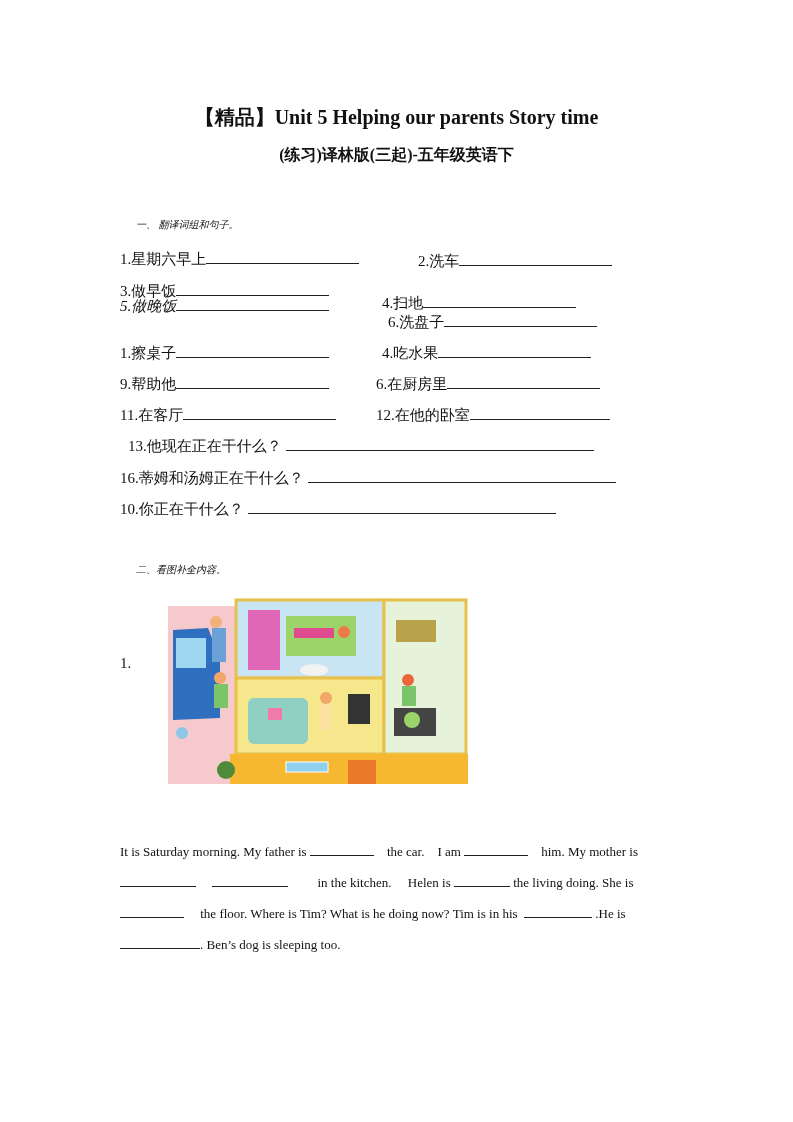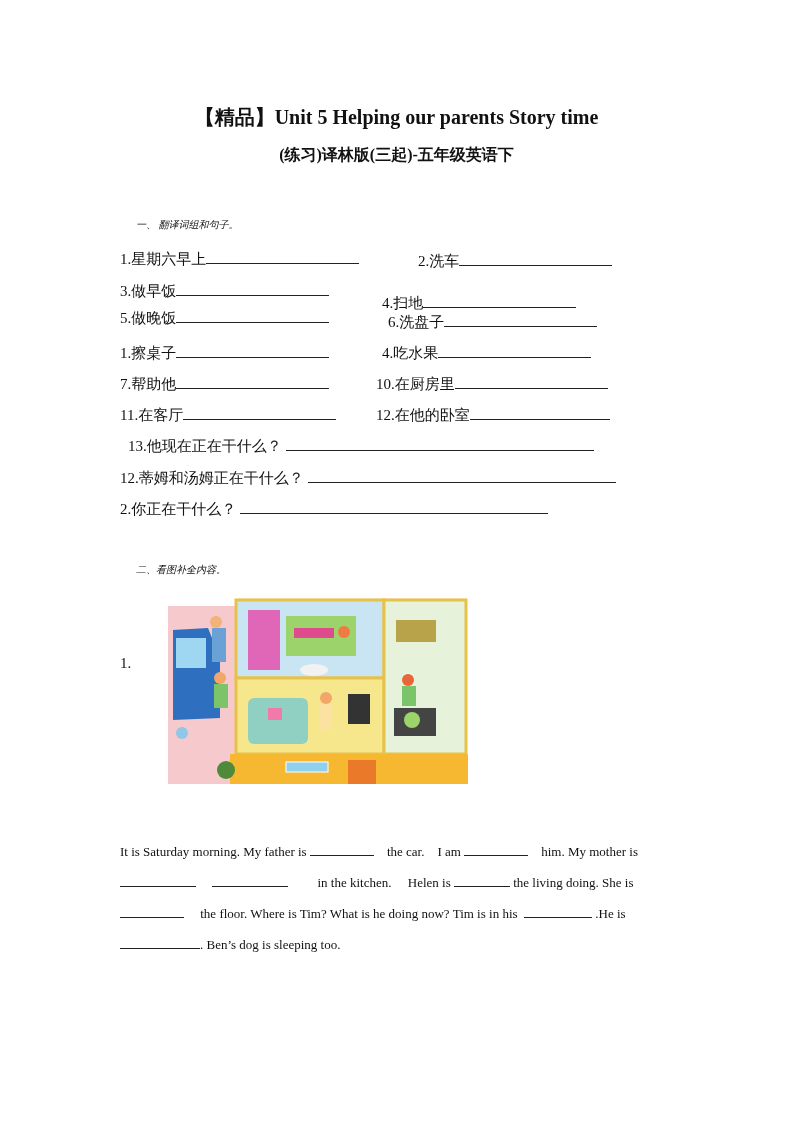--- a/index.html
+++ b/index.html
@@ -23,35 +23,35 @@
 <div class="title2">(练习)译林版(三起)-五年级英语下</div>
 
 <div class="sec" style="top:218px;">一、 翻译词组和句子。</div>
 
 <div class="row" style="left:120px;top:250px;"><span>1.星期六早上</span><span class="blank" style="width:153px"></span></div>
 <div class="row" style="left:382px;top:252px;margin-left:36px;"><span>2.洗车</span><span class="blank" style="width:153px"></span></div>
 
 <div class="row" style="left:120px;top:282px;"><span>3.做早饭</span><span class="blank" style="width:153px"></span></div>
 <div class="row" style="left:382px;top:294px;"><span>4.扫地</span><span class="blank" style="width:153px"></span></div>
 
-<div class="row" style="left:120px;top:309px;"><span>5.做晚饭</span><span class="blank" style="width:153px"></span></div>
+<div class="row" style="left:120px;top:297px;font-style:italic;"><span>5.做晚饭</span><span class="blank" style="width:153px"></span></div>
 <div class="row" style="left:388px;top:313px;"><span>6.洗盘子</span><span class="blank" style="width:153px"></span></div>
 
 <div class="row" style="left:120px;top:344px;"><span>1.擦桌子</span><span class="blank" style="width:153px"></span></div>
 <div class="row" style="left:382px;top:344px;"><span>4.吃水果</span><span class="blank" style="width:153px"></span></div>
 
-<div class="row" style="left:120px;top:375px;"><span>7.帮助他</span><span class="blank" style="width:153px"></span></div>
-<div class="row" style="left:376px;top:375px;"><span>10.在厨房里</span><span class="blank" style="width:153px"></span></div>
+<div class="row" style="left:120px;top:375px;"><span>9.帮助他</span><span class="blank" style="width:153px"></span></div>
+<div class="row" style="left:376px;top:375px;"><span>6.在厨房里</span><span class="blank" style="width:153px"></span></div>
 
 <div class="row" style="left:120px;top:406px;"><span>11.在客厅</span><span class="blank" style="width:153px"></span></div>
 <div class="row" style="left:376px;top:406px;"><span>12.在他的卧室</span><span class="blank" style="width:140px"></span></div>
 
 <div class="row" style="left:128px;top:437px;"><span>13.他现在正在干什么？</span> <span class="blank" style="width:308px"></span></div>
-<div class="row" style="left:120px;top:469px;"><span>12.蒂姆和汤姆正在干什么？</span> <span class="blank" style="width:308px"></span></div>
-<div class="row" style="left:120px;top:500px;"><span>2.你正在干什么？</span> <span class="blank" style="width:308px"></span></div>
+<div class="row" style="left:120px;top:469px;"><span>16.蒂姆和汤姆正在干什么？</span> <span class="blank" style="width:308px"></span></div>
+<div class="row" style="left:120px;top:500px;"><span>10.你正在干什么？</span> <span class="blank" style="width:308px"></span></div>
 
 <div class="sec" style="top:563px;">二、看图补全内容。</div>
 
 <div class="row" style="left:120px;top:655px;">1.</div>
 
 <svg class="pic" viewBox="0 0 300 192">
   <rect x="0" y="0" width="300" height="192" fill="#ffffff"></rect>
   <rect x="0" y="8" width="70" height="178" fill="#f6c9cc"></rect>
   <rect x="70" y="0" width="228" height="180" fill="#f9f3e0"></rect>
 

